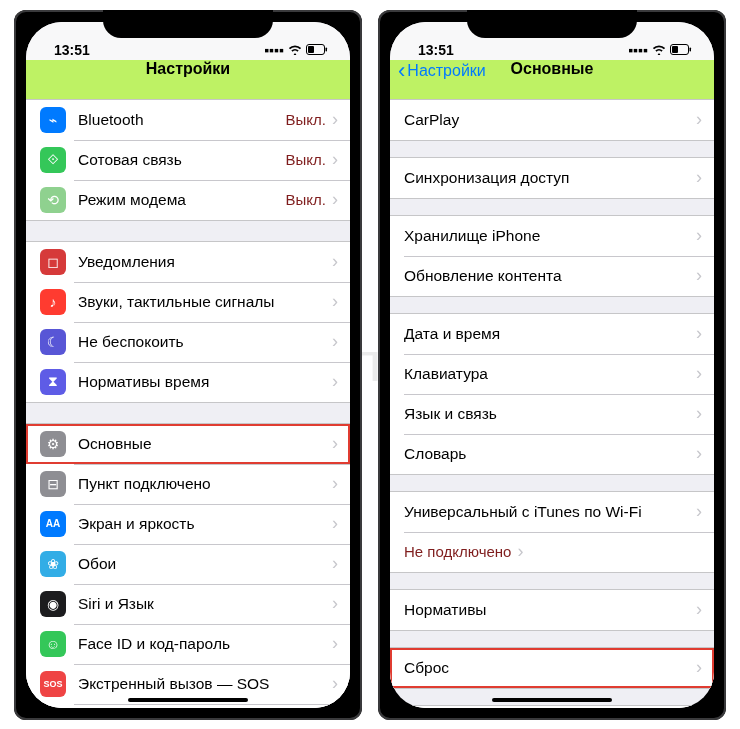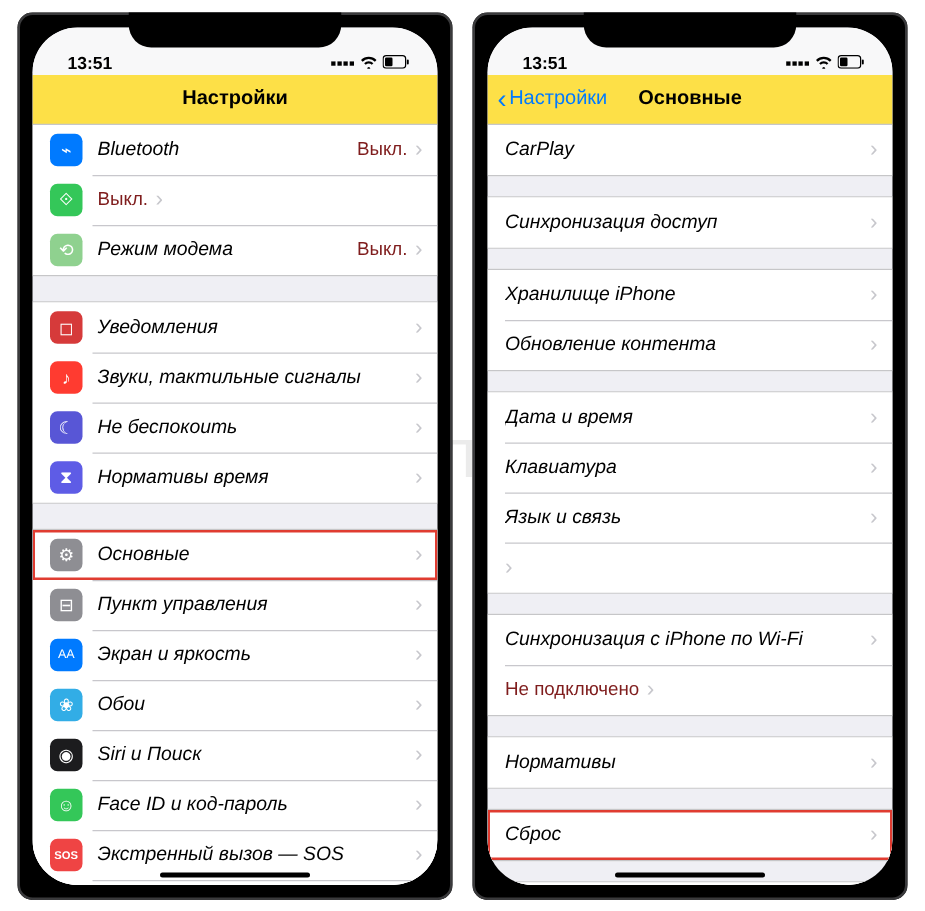--- a/index.html
+++ b/index.html
@@ -59,24 +59,24 @@
     align-items: flex-end;
     padding: 0 22px 2px 28px;
     font-size: 14px;
     font-weight: 600;
     color: #000;
     background: #f8f8f9;
   }
   .status-right { display: flex; gap: 4px; align-items: center; }
   .nav-bar {
     height: 40px;
-    background: #fde047;
+    background: #bef264;
     border-bottom: 0.5px solid #c6c6c8;
     display: flex;
-    align-items: center;
+    align-items: flex-start;
     justify-content: center;
     position: relative;
     font-size: 16px;
   }
   .nav-title { font-weight: 600; color: #000; }
   .nav-back {
     position: absolute;
     left: 8px;
     display: flex;
     align-items: center;
@@ -108,21 +108,21 @@
     width: 26px; height: 26px;
     border-radius: 6px;
     margin-right: 12px;
     flex-shrink: 0;
     display: flex;
     align-items: center;
     justify-content: center;
     color: #fff;
     font-size: 14px;
   }
-  .label { flex: 1; font-size: 15.5px; color: #000; white-space: nowrap; overflow: hidden; text-overflow: ellipsis; font-style: italic; }
+  .label { flex: 1; font-size: 15.5px; color: #000; white-space: nowrap; overflow: hidden; text-overflow: ellipsis; }
   .value { color: #7f1d1d; font-size: 15px; margin-right: 6px; }
   .chevron { color: #c7c7cc; font-size: 18px; }
   .highlight { box-shadow: inset 0 0 0 2px #e03c31; }
   .link-row { color: #007aff; }
   .home-indicator {
     position: absolute;
     bottom: 6px; left: 50%;
     transform: translateX(-50%);
     width: 120px; height: 4px;
     background: #000;
@@ -170,20 +170,21 @@
     <div class="content" id="left-content">
         <div class="group first">
           <div class="row">
             <div class="icon bg-blue">⌁</div>
             <div class="label">Bluetooth</div>
             <div class="value">Выкл.</div>
             <div class="chevron">›</div>
           </div>
           <div class="row">
             <div class="icon bg-green">⟐</div>
+            <div class="label">Сотовая связь</div>
             <div class="value">Выкл.</div>
             <div class="chevron">›</div>
           </div>
           <div class="row">
             <div class="icon bg-ltgreen">⟲</div>
             <div class="label">Режим модема</div>
             <div class="value">Выкл.</div>
             <div class="chevron">›</div>
           </div>
         </div>
@@ -210,36 +211,36 @@
           </div>
         </div>
         <div class="group">
           <div class="row highlight">
             <div class="icon bg-gray">⚙</div>
             <div class="label">Основные</div>
             <div class="chevron">›</div>
           </div>
           <div class="row">
             <div class="icon bg-gray">⊟</div>
-            <div class="label">Пункт управления</div>
-            <div class="chevron">›</div>
-          </div>
-          <div class="row">
-            <div class="icon bg-bluetxt" style="font-size: 10px; font-weight: 400;">AA</div>
+            <div class="label">Пункт подключено</div>
+            <div class="chevron">›</div>
+          </div>
+          <div class="row">
+            <div class="icon bg-bluetxt" style="font-size: 10px; font-weight: 700;">AA</div>
             <div class="label">Экран и яркость</div>
             <div class="chevron">›</div>
           </div>
           <div class="row">
             <div class="icon bg-cyan">❀</div>
             <div class="label">Обои</div>
             <div class="chevron">›</div>
           </div>
           <div class="row">
             <div class="icon bg-black">◉</div>
-            <div class="label">Siri и Поиск</div>
+            <div class="label">Siri и Язык</div>
             <div class="chevron">›</div>
           </div>
           <div class="row">
             <div class="icon bg-facegreen">☺</div>
             <div class="label">Face ID и код-пароль</div>
             <div class="chevron">›</div>
           </div>
           <div class="row">
             <div class="icon bg-sos">SOS</div>
             <div class="label">Экстренный вызов — SOS</div>
@@ -310,26 +311,27 @@
           </div>
           <div class="row no-icon">
             <div class="label">Клавиатура</div>
             <div class="chevron">›</div>
           </div>
           <div class="row no-icon">
             <div class="label">Язык и связь</div>
             <div class="chevron">›</div>
           </div>
           <div class="row no-icon">
-            <div class="chevron">›</div>
-          </div>
-        </div>
-        <div class="group tight">
-          <div class="row no-icon">
-            <div class="label">Синхронизация с iPhone по Wi-Fi</div>
+            <div class="label">Словарь</div>
+            <div class="chevron">›</div>
+          </div>
+        </div>
+        <div class="group tight">
+          <div class="row no-icon">
+            <div class="label">Универсальный с iTunes по Wi-Fi</div>
             <div class="chevron">›</div>
           </div>
           <div class="row no-icon">
             <div class="value">Не подключено</div>
             <div class="chevron">›</div>
           </div>
         </div>
         <div class="group tight">
           <div class="row no-icon">
             <div class="label">Нормативы</div>

